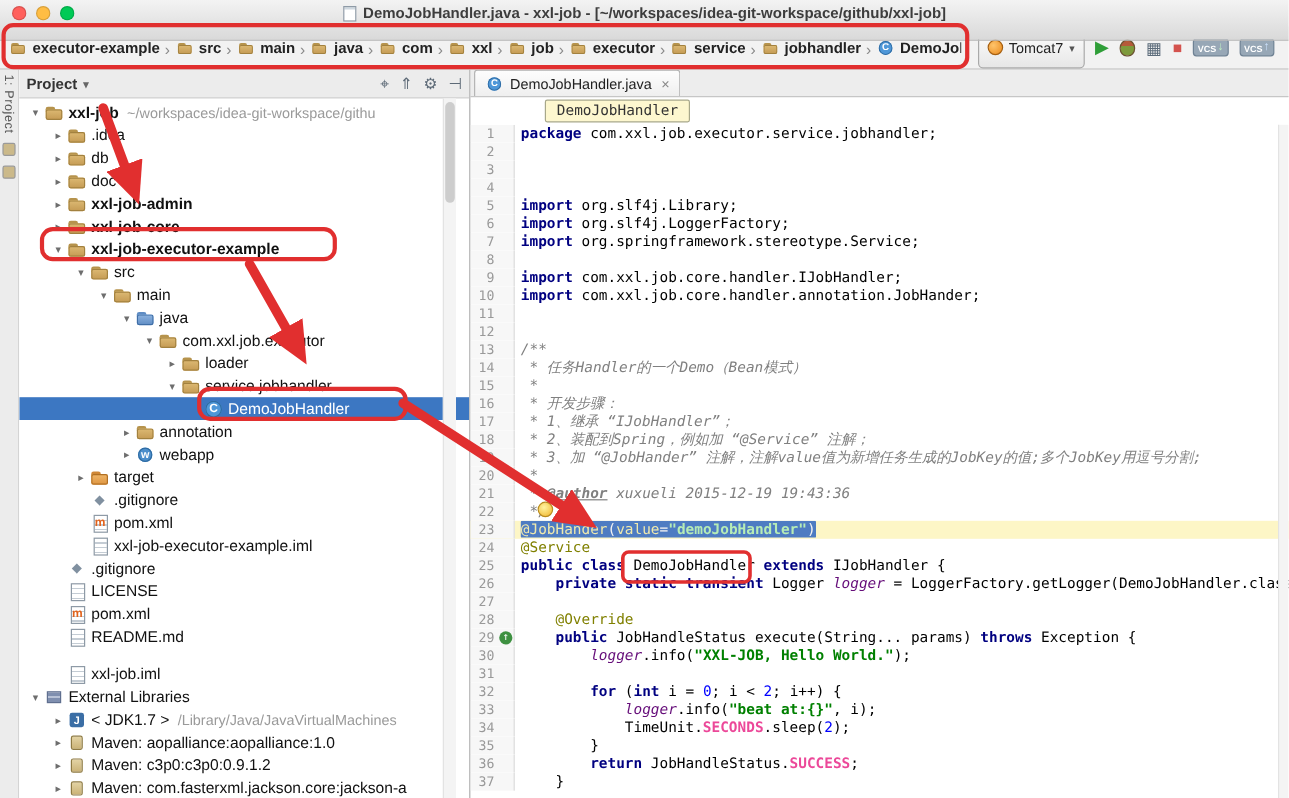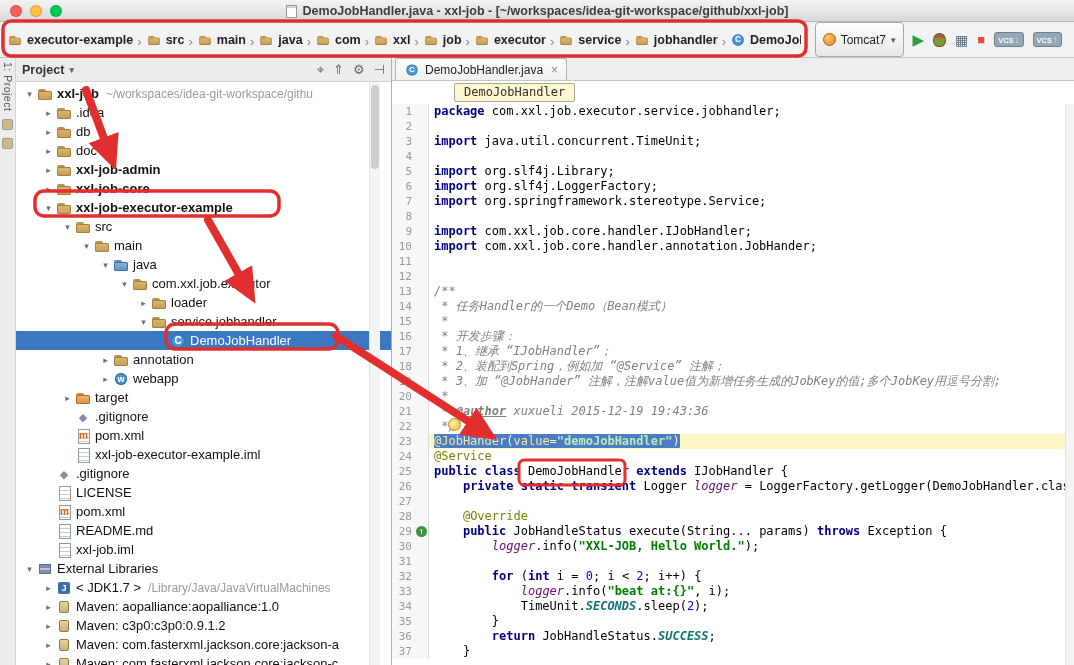--- a/index.html
+++ b/index.html
@@ -1,21 +1,21 @@
 <!DOCTYPE html>
 <html><head>
 <meta charset="utf-8">
 <style>
   *{margin:0;padding:0;box-sizing:border-box}
   html,body{width:1074px;height:665px;overflow:hidden;background:#fff;
     font-family:"Liberation Sans",sans-serif;}
   .window{position:relative;width:1074px;height:665px;background:#fff;overflow:hidden}
 
   
-  .titlebar{position:absolute;top:0;left:0;right:0;height:22px;
+  .titlebar{position:absolute;top:0;left:0;right:0;height:34px;
     background:linear-gradient(#f3f3f3,#d9d9d9);border-bottom:1px solid #b9b9b9;z-index:5}
   .traffic{position:absolute;left:10px;top:5px;display:flex;gap:8px}
   .light{width:12px;height:12px;border-radius:50%;border:1px solid rgba(0,0,0,.15)}
   .light.red{background:#ff605c}.light.yellow{background:#ffbd44}.light.green{background:#00ca56}
   .title-wrap{position:absolute;left:0;right:0;top:0;height:22px;display:flex;
     align-items:center;justify-content:center;gap:6px}
   .title-text{font-size:12.5px;font-weight:bold;color:#3d3d3d;white-space:nowrap}
   .title-file-ic{width:11px;height:13px;background:#fff;border:1px solid #8e9aa6;
     box-shadow:inset 0 2px 0 #cfd8e0}
 
@@ -119,21 +119,21 @@
   .code-text{padding-left:5px}
   .caret-row{background:#fdf6c6}
   .tk-kw{color:#000080;font-weight:bold}
   .tk-p{color:#000}
   .tk-str{color:#008000;font-weight:bold}
   .tk-num{color:#0000ff}
   .tk-doc{color:#808080;font-style:italic}
   .tk-doctag{color:#808080;font-style:italic;font-weight:bold;text-decoration:underline}
   .tk-ann{color:#808000}
   .tk-field{color:#660e7a;font-style:italic}
-  .tk-const{color:#0f766e;font-style:italic;font-weight:bold}
+  .tk-const{color:#ec4899;font-weight:bold}
   .selbg{background:#4e7cc2;border-radius:1px}
   .selbg .tk-ann{color:#efe9ad}
   .selbg .tk-p{color:#f2f2f2}
   .selbg .tk-str{color:#b6ecb6}
   .bulb{position:absolute;left:56px;top:337px;width:13px;height:13px;border-radius:50%;
     background:radial-gradient(circle at 40% 35%,#fff3a0,#f0b42a);border:1px solid #b98b1e;z-index:3}
   .editor-scroll{position:absolute;top:23px;bottom:0;right:0;width:9px;background:#f4f4f4;border-left:1px solid #e3e3e3}
 
   
   .annotations{position:absolute;inset:0;z-index:60;pointer-events:none}
@@ -369,21 +369,21 @@
           <div class="tree-row" style="padding-left: 25px;">
             <span class="tw-arrow"></span>
             <span class="ic ic-maven"></span>
             <span class="tree-label">pom.xml</span>
           </div>
           <div class="tree-row" style="padding-left: 25px;">
             <span class="tw-arrow"></span>
             <span class="ic ic-file"></span>
             <span class="tree-label">README.md</span>
           </div>
-          <div class="tree-row" style="padding-left: 25px;">
+          <div class="tree-row" style="padding-left: 25px; margin-top: 12px;">
             <span class="tw-arrow"></span>
             <span class="ic ic-file"></span>
             <span class="tree-label">xxl-job.iml</span>
           </div>
           <div class="tree-row" style="padding-left: 6px;">
             <span class="tw-arrow">▾</span>
             <span class="ic ic-extlib"></span>
             <span class="tree-label">External Libraries</span>
           </div>
           <div class="tree-row" style="padding-left: 25px;">
@@ -424,21 +424,21 @@
           <span class="ic ic-class" style="transform:scale(.8);margin:0"></span>
           <span>DemoJobHandler.java</span>
           <span class="close">×</span>
         </div>
       </div>
       <div class="editor-body">
         <span class="chip">DemoJobHandler</span>
         <div class="code-area">
             <div class="code-line"><span class="gut"><span class="ln">1</span><span class="gmark"></span></span><span class="code-text"><span class="tk-kw">package</span><span class="tk-p"> com.xxl.job.executor.service.jobhandler;</span></span></div>
             <div class="code-line"><span class="gut"><span class="ln">2</span><span class="gmark"></span></span><span class="code-text"></span></div>
-            <div class="code-line"><span class="gut"><span class="ln">3</span><span class="gmark"></span></span><span class="code-text"><span class="tk-kw">import</span><span class="tk-p"> java.util.concurrent.TimeUnit;</span></span></div>
+            <div class="code-line"><span class="gut"><span class="ln">3</span><span class="gmark"></span></span></div>
             <div class="code-line"><span class="gut"><span class="ln">4</span><span class="gmark"></span></span><span class="code-text"></span></div>
             <div class="code-line"><span class="gut"><span class="ln">5</span><span class="gmark"></span></span><span class="code-text"><span class="tk-kw">import</span><span class="tk-p"> org.slf4j.Library;</span></span></div>
             <div class="code-line"><span class="gut"><span class="ln">6</span><span class="gmark"></span></span><span class="code-text"><span class="tk-kw">import</span><span class="tk-p"> org.slf4j.LoggerFactory;</span></span></div>
             <div class="code-line"><span class="gut"><span class="ln">7</span><span class="gmark"></span></span><span class="code-text"><span class="tk-kw">import</span><span class="tk-p"> org.springframework.stereotype.Service;</span></span></div>
             <div class="code-line"><span class="gut"><span class="ln">8</span><span class="gmark"></span></span><span class="code-text"></span></div>
             <div class="code-line"><span class="gut"><span class="ln">9</span><span class="gmark"></span></span><span class="code-text"><span class="tk-kw">import</span><span class="tk-p"> com.xxl.job.core.handler.IJobHandler;</span></span></div>
             <div class="code-line"><span class="gut"><span class="ln">10</span><span class="gmark"></span></span><span class="code-text"><span class="tk-kw">import</span><span class="tk-p"> com.xxl.job.core.handler.annotation.JobHander;</span></span></div>
             <div class="code-line"><span class="gut"><span class="ln">11</span><span class="gmark"></span></span><span class="code-text"></span></div>
             <div class="code-line"><span class="gut"><span class="ln">12</span><span class="gmark"></span></span><span class="code-text"></span></div>
             <div class="code-line"><span class="gut"><span class="ln">13</span><span class="gmark"></span></span><span class="code-text"><span class="tk-doc">/**</span></span></div>

